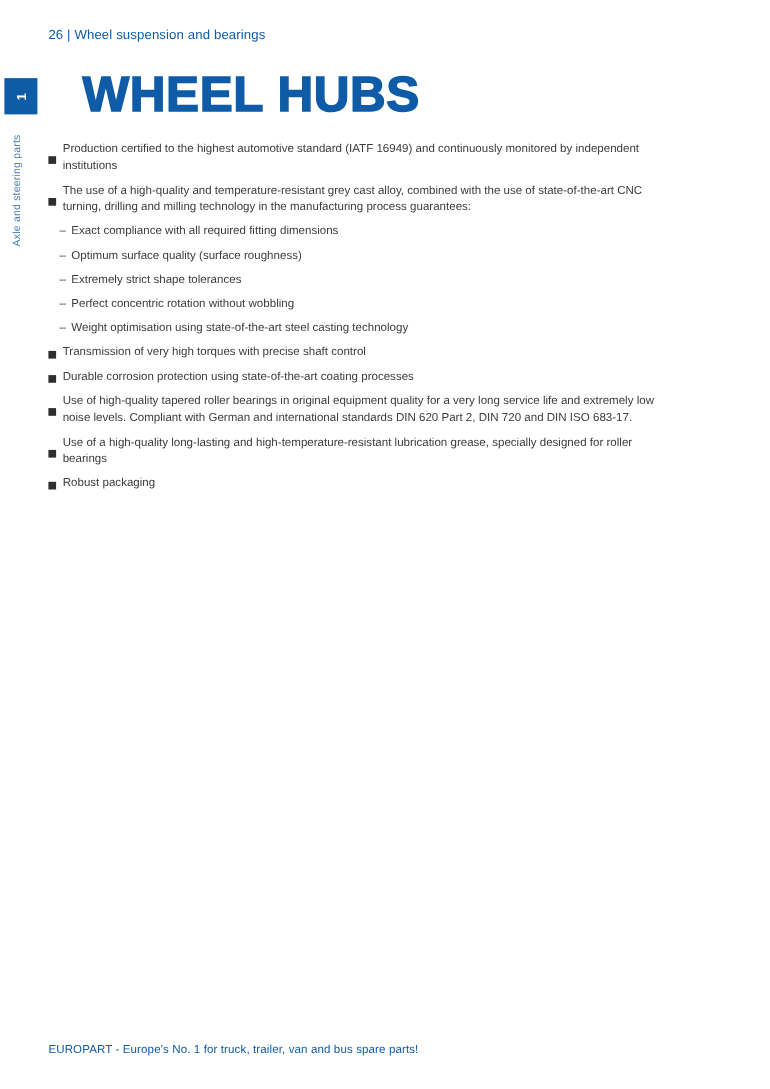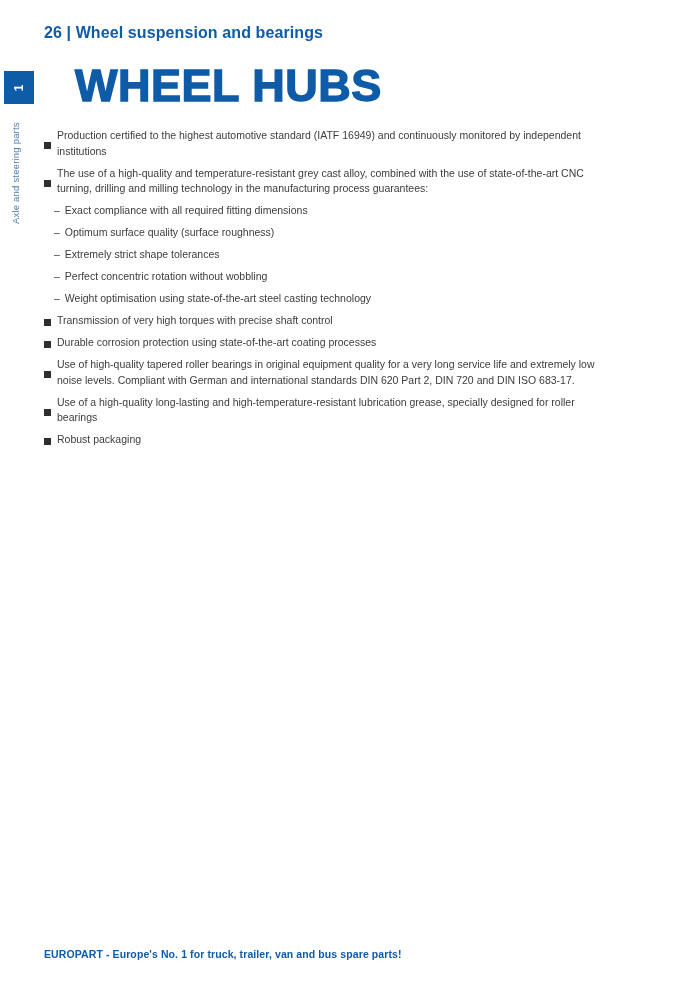--- a/index.html
+++ b/index.html
@@ -14,22 +14,22 @@
   }
   .page {
     position: absolute;
     inset: 0;
     background: #ffffff;
   }
   .page-header {
     position: absolute;
     left: 44px;
     top: 24px;
-    font-size: 16px;
-    font-weight: bold;
+    font-size: 12px;
+    font-weight: normal;
     color: #0e5ba8;
     letter-spacing: 0.1px;
   }
   .chapter-tab {
     position: absolute;
     left: 4px;
     top: 71px;
     width: 30px;
     height: 33px;
     background: #0e5ba8;
@@ -98,21 +98,21 @@
     color: #3c3c3c;
   }
   .bullet-text {
     white-space: pre-line;
   }
   .page-footer {
     position: absolute;
     left: 44px;
     top: 948px;
     font-size: 10.5px;
-    font-weight: bold;
+    font-weight: normal;
     color: #0e5ba8;
     letter-spacing: 0.1px;
   }
 </style>
 </head>
 <body>
 
 <div class="page">
 
   <div class="page-header">26 | Wheel suspension and bearings</div>

